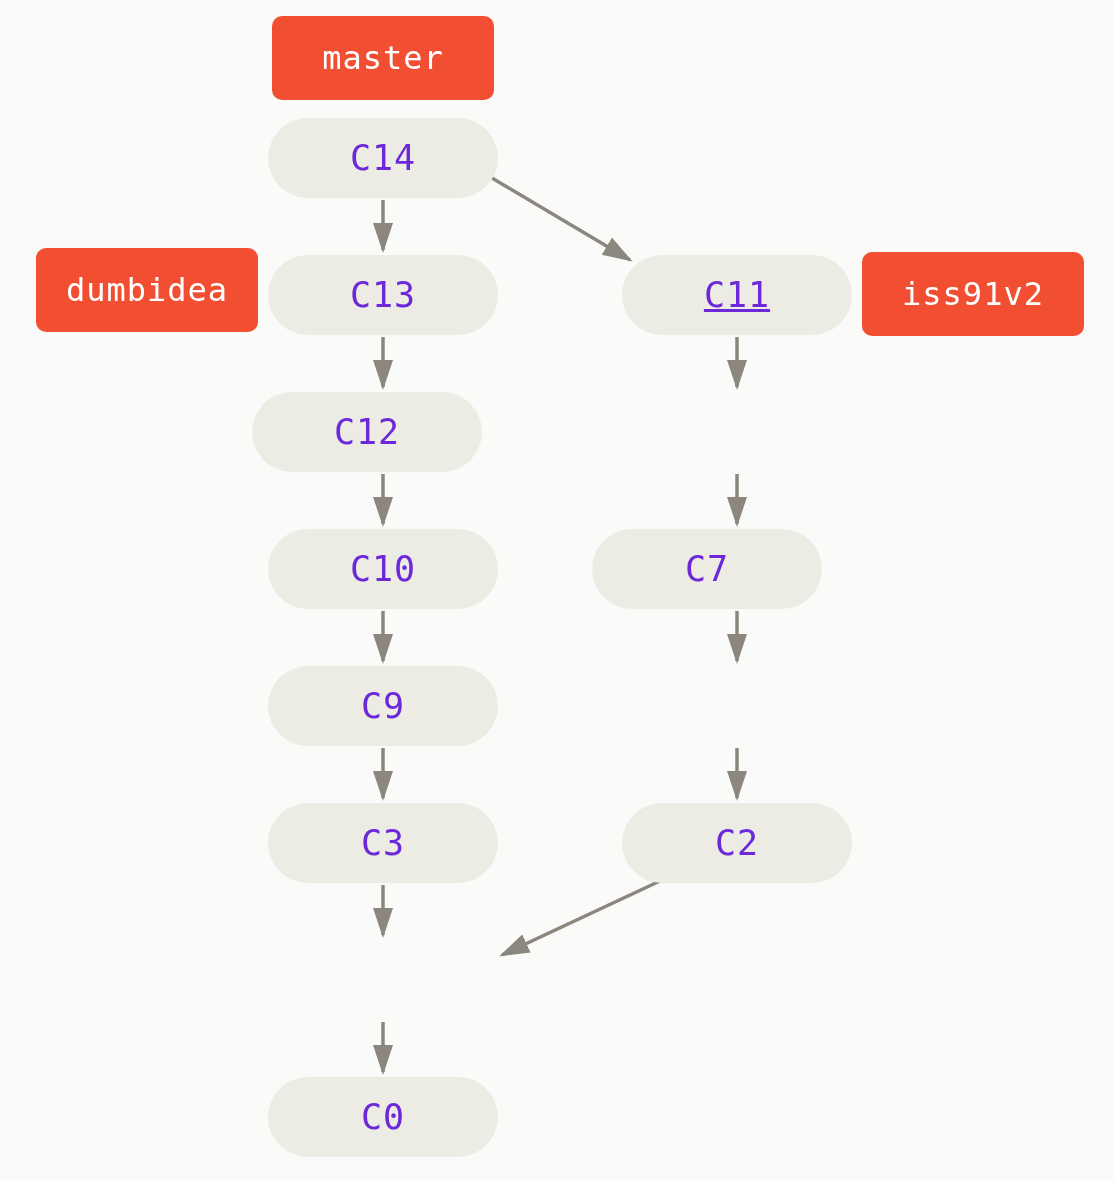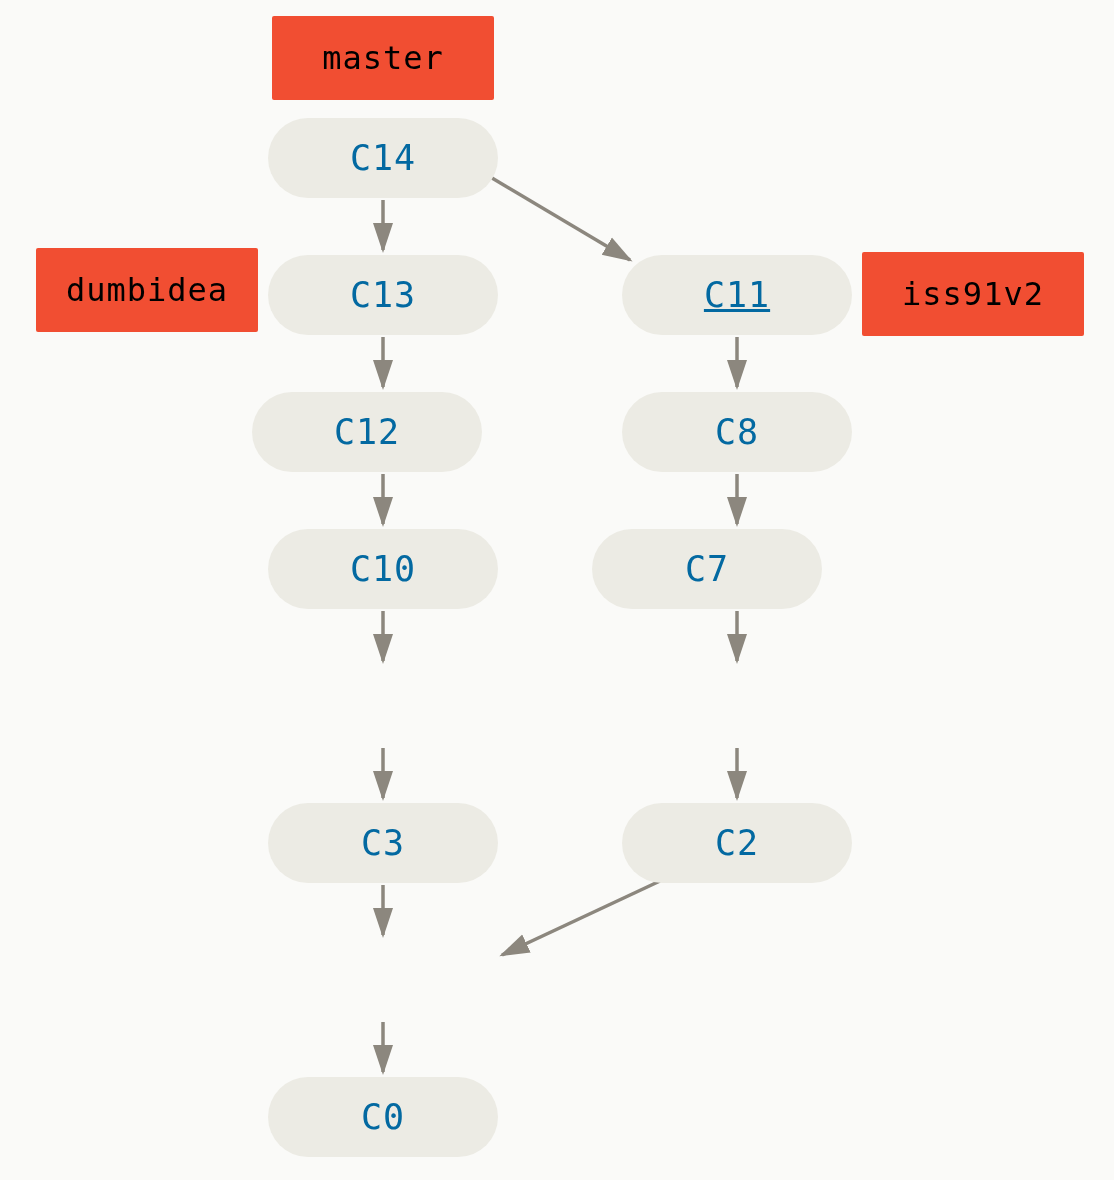--- a/index.html
+++ b/index.html
@@ -26,34 +26,34 @@
   .commit-pill {
     position: absolute;
     width: 230px;
     height: 80px;
     background: #ecebe4;
     border-radius: 40px;
     display: flex;
     align-items: center;
     justify-content: center;
     font-size: 35px;
-    color: #0369a1;
+    color: #6d28d9;
     letter-spacing: 1px;
   }
   .branch-label {
     position: absolute;
     width: 222px;
     height: 84px;
     background: #f14e32;
-    border-radius: 2px;
+    border-radius: 10px;
     display: flex;
     align-items: center;
     justify-content: center;
     font-size: 32px;
-    color: #000000;
+    color: #ffffff;
     letter-spacing: 1px;
   }
   
   .c14 { left: 268px; top: 118px; }
   .c13 { left: 268px; top: 255px; align-items: center; }
   .c12 { left: 252px; top: 392px; }
   .c10 { left: 268px; top: 529px; }
   .c9  { left: 268px; top: 666px; }
   .c3  { left: 268px; top: 803px; }
   .c1  { left: 268px; top: 940px; }
@@ -112,32 +112,32 @@
   </div>
   <div class="commit-pill c13">
     <span>C13</span>
   </div>
   <div class="commit-pill c12">
     <span>C12</span>
   </div>
   <div class="commit-pill c10">
     <span>C10</span>
   </div>
+  <div class="commit-pill c9">
+    <span>C9</span>
+  </div>
   <div class="commit-pill c3">
     <span>C3</span>
   </div>
   <div class="commit-pill c0">
     <span>C0</span>
   </div>
 
   <div class="commit-pill c11">
     <span>C11</span>
-  </div>
-  <div class="commit-pill c8">
-    <span>C8</span>
   </div>
   <div class="commit-pill c7">
     <span>C7</span>
   </div>
   <div class="commit-pill c2">
     <span>C2</span>
   </div>
 
 </div>
 

